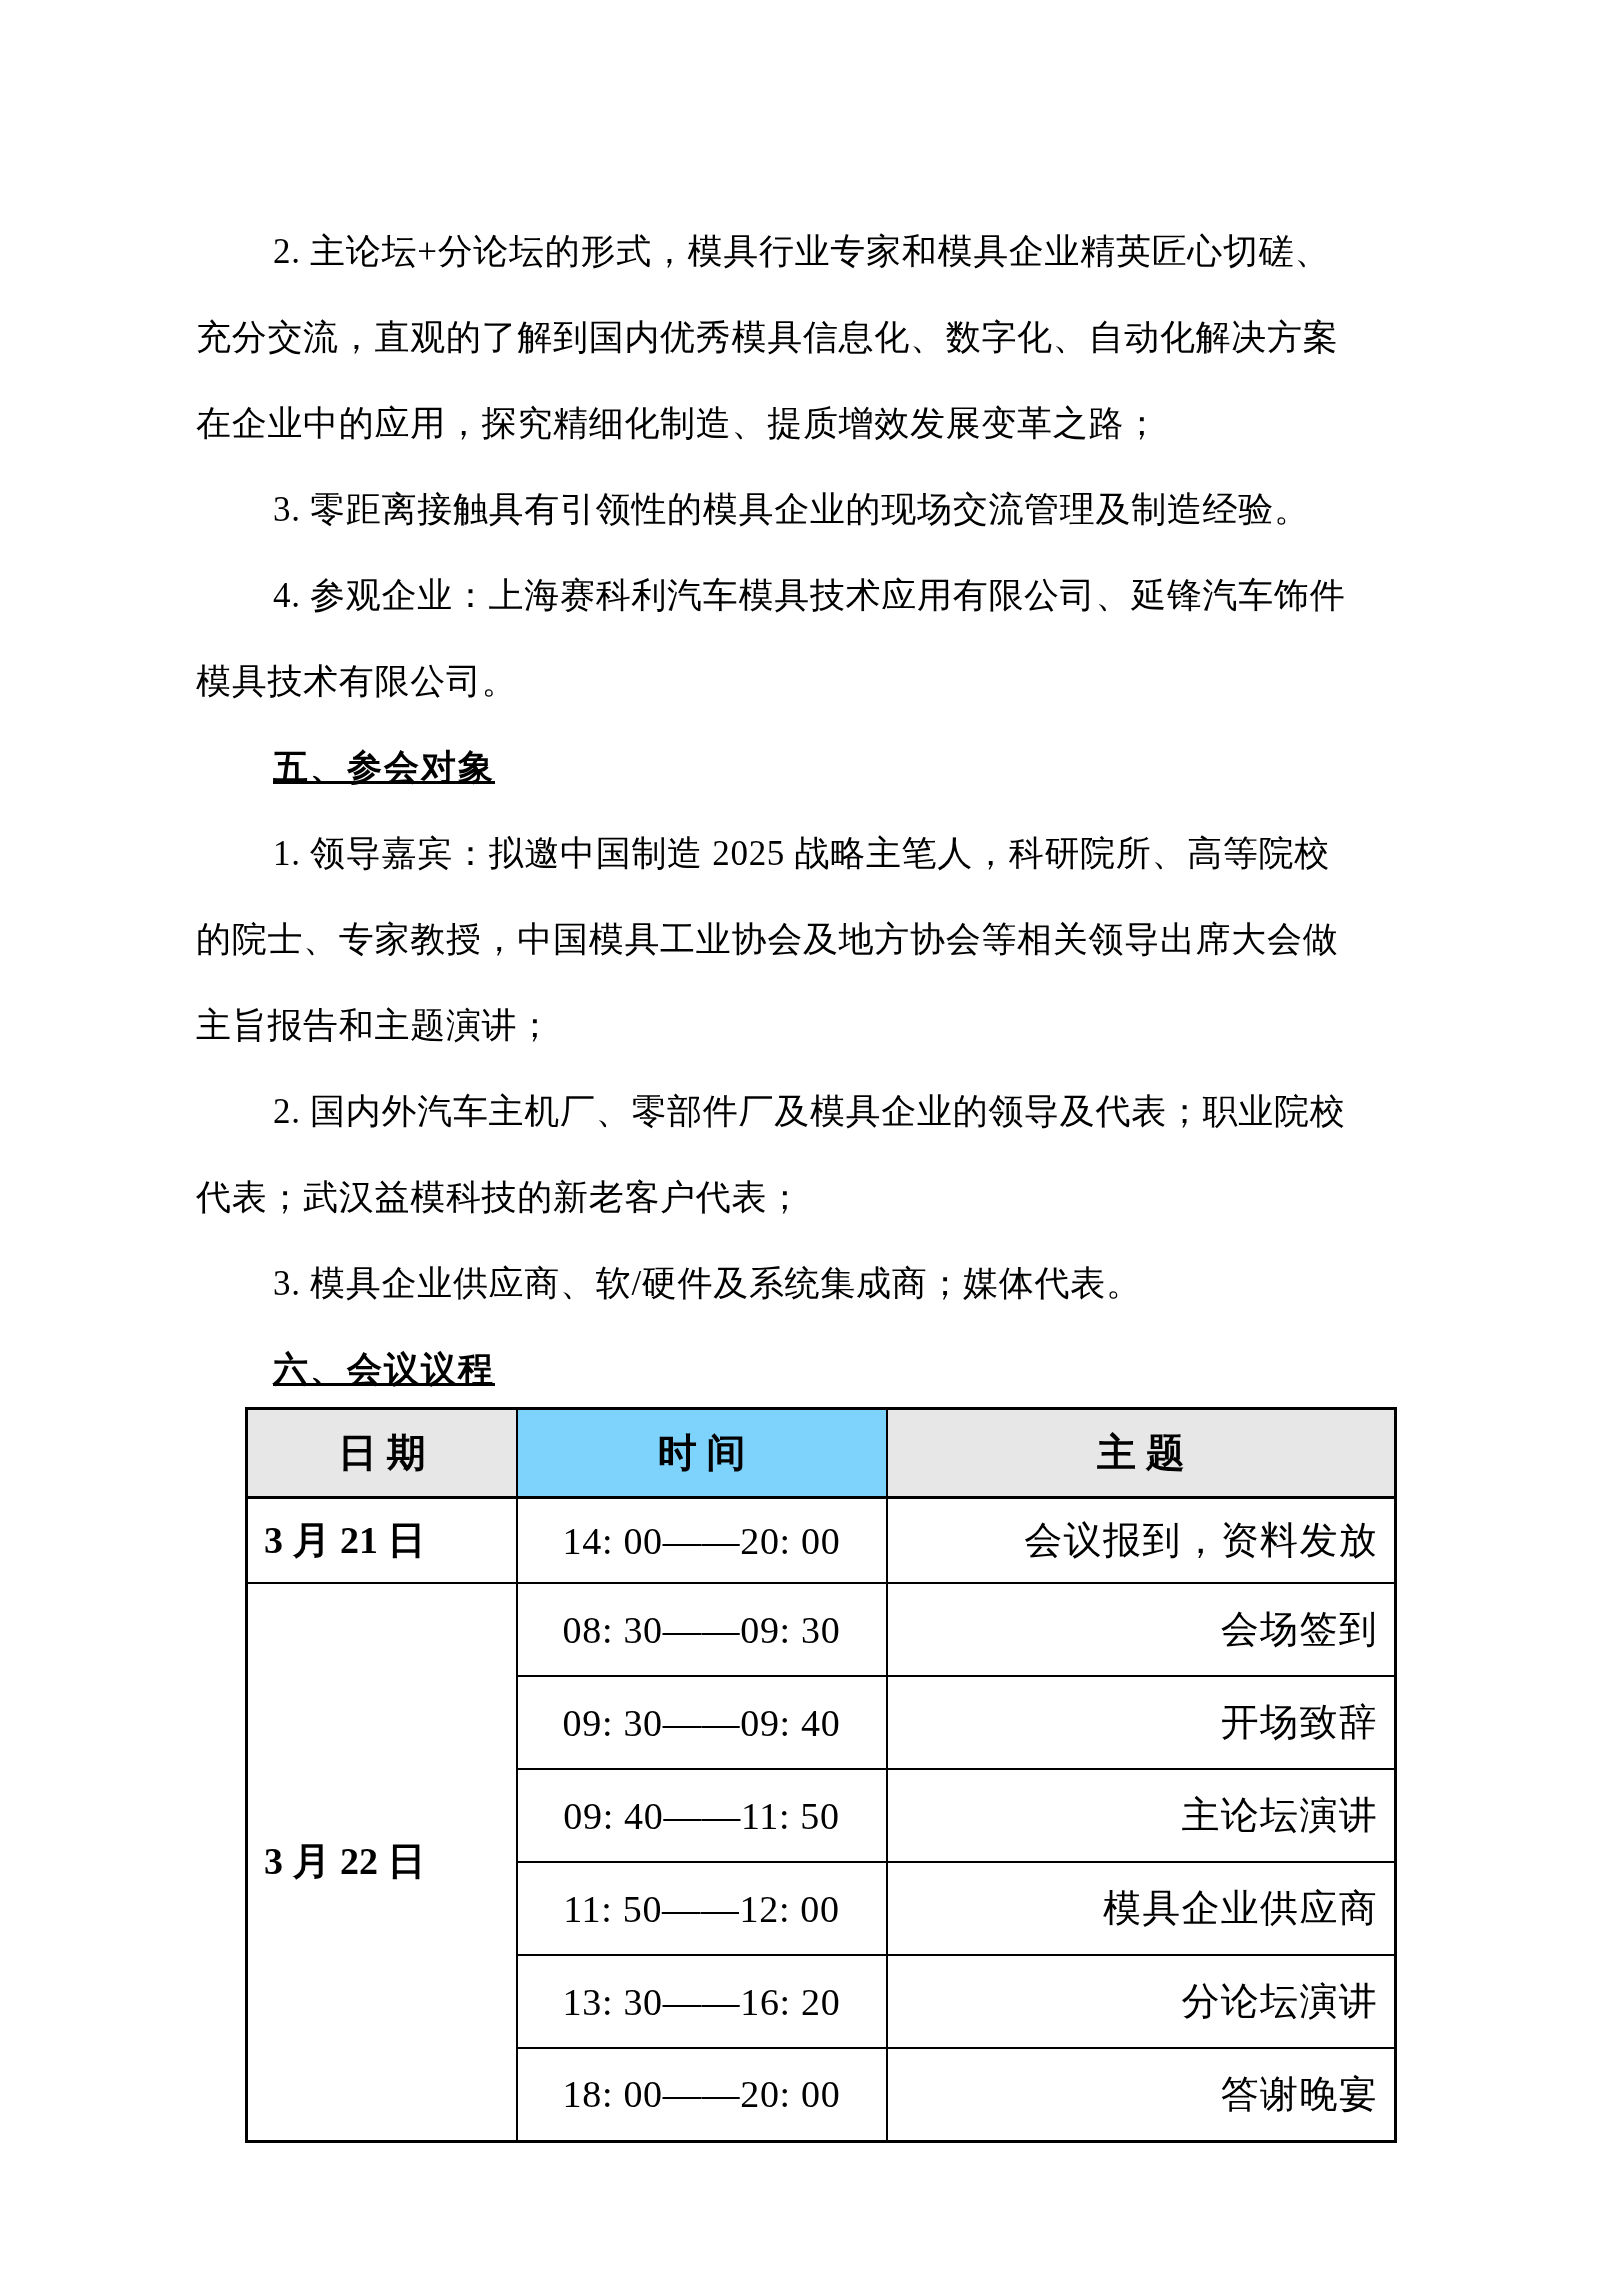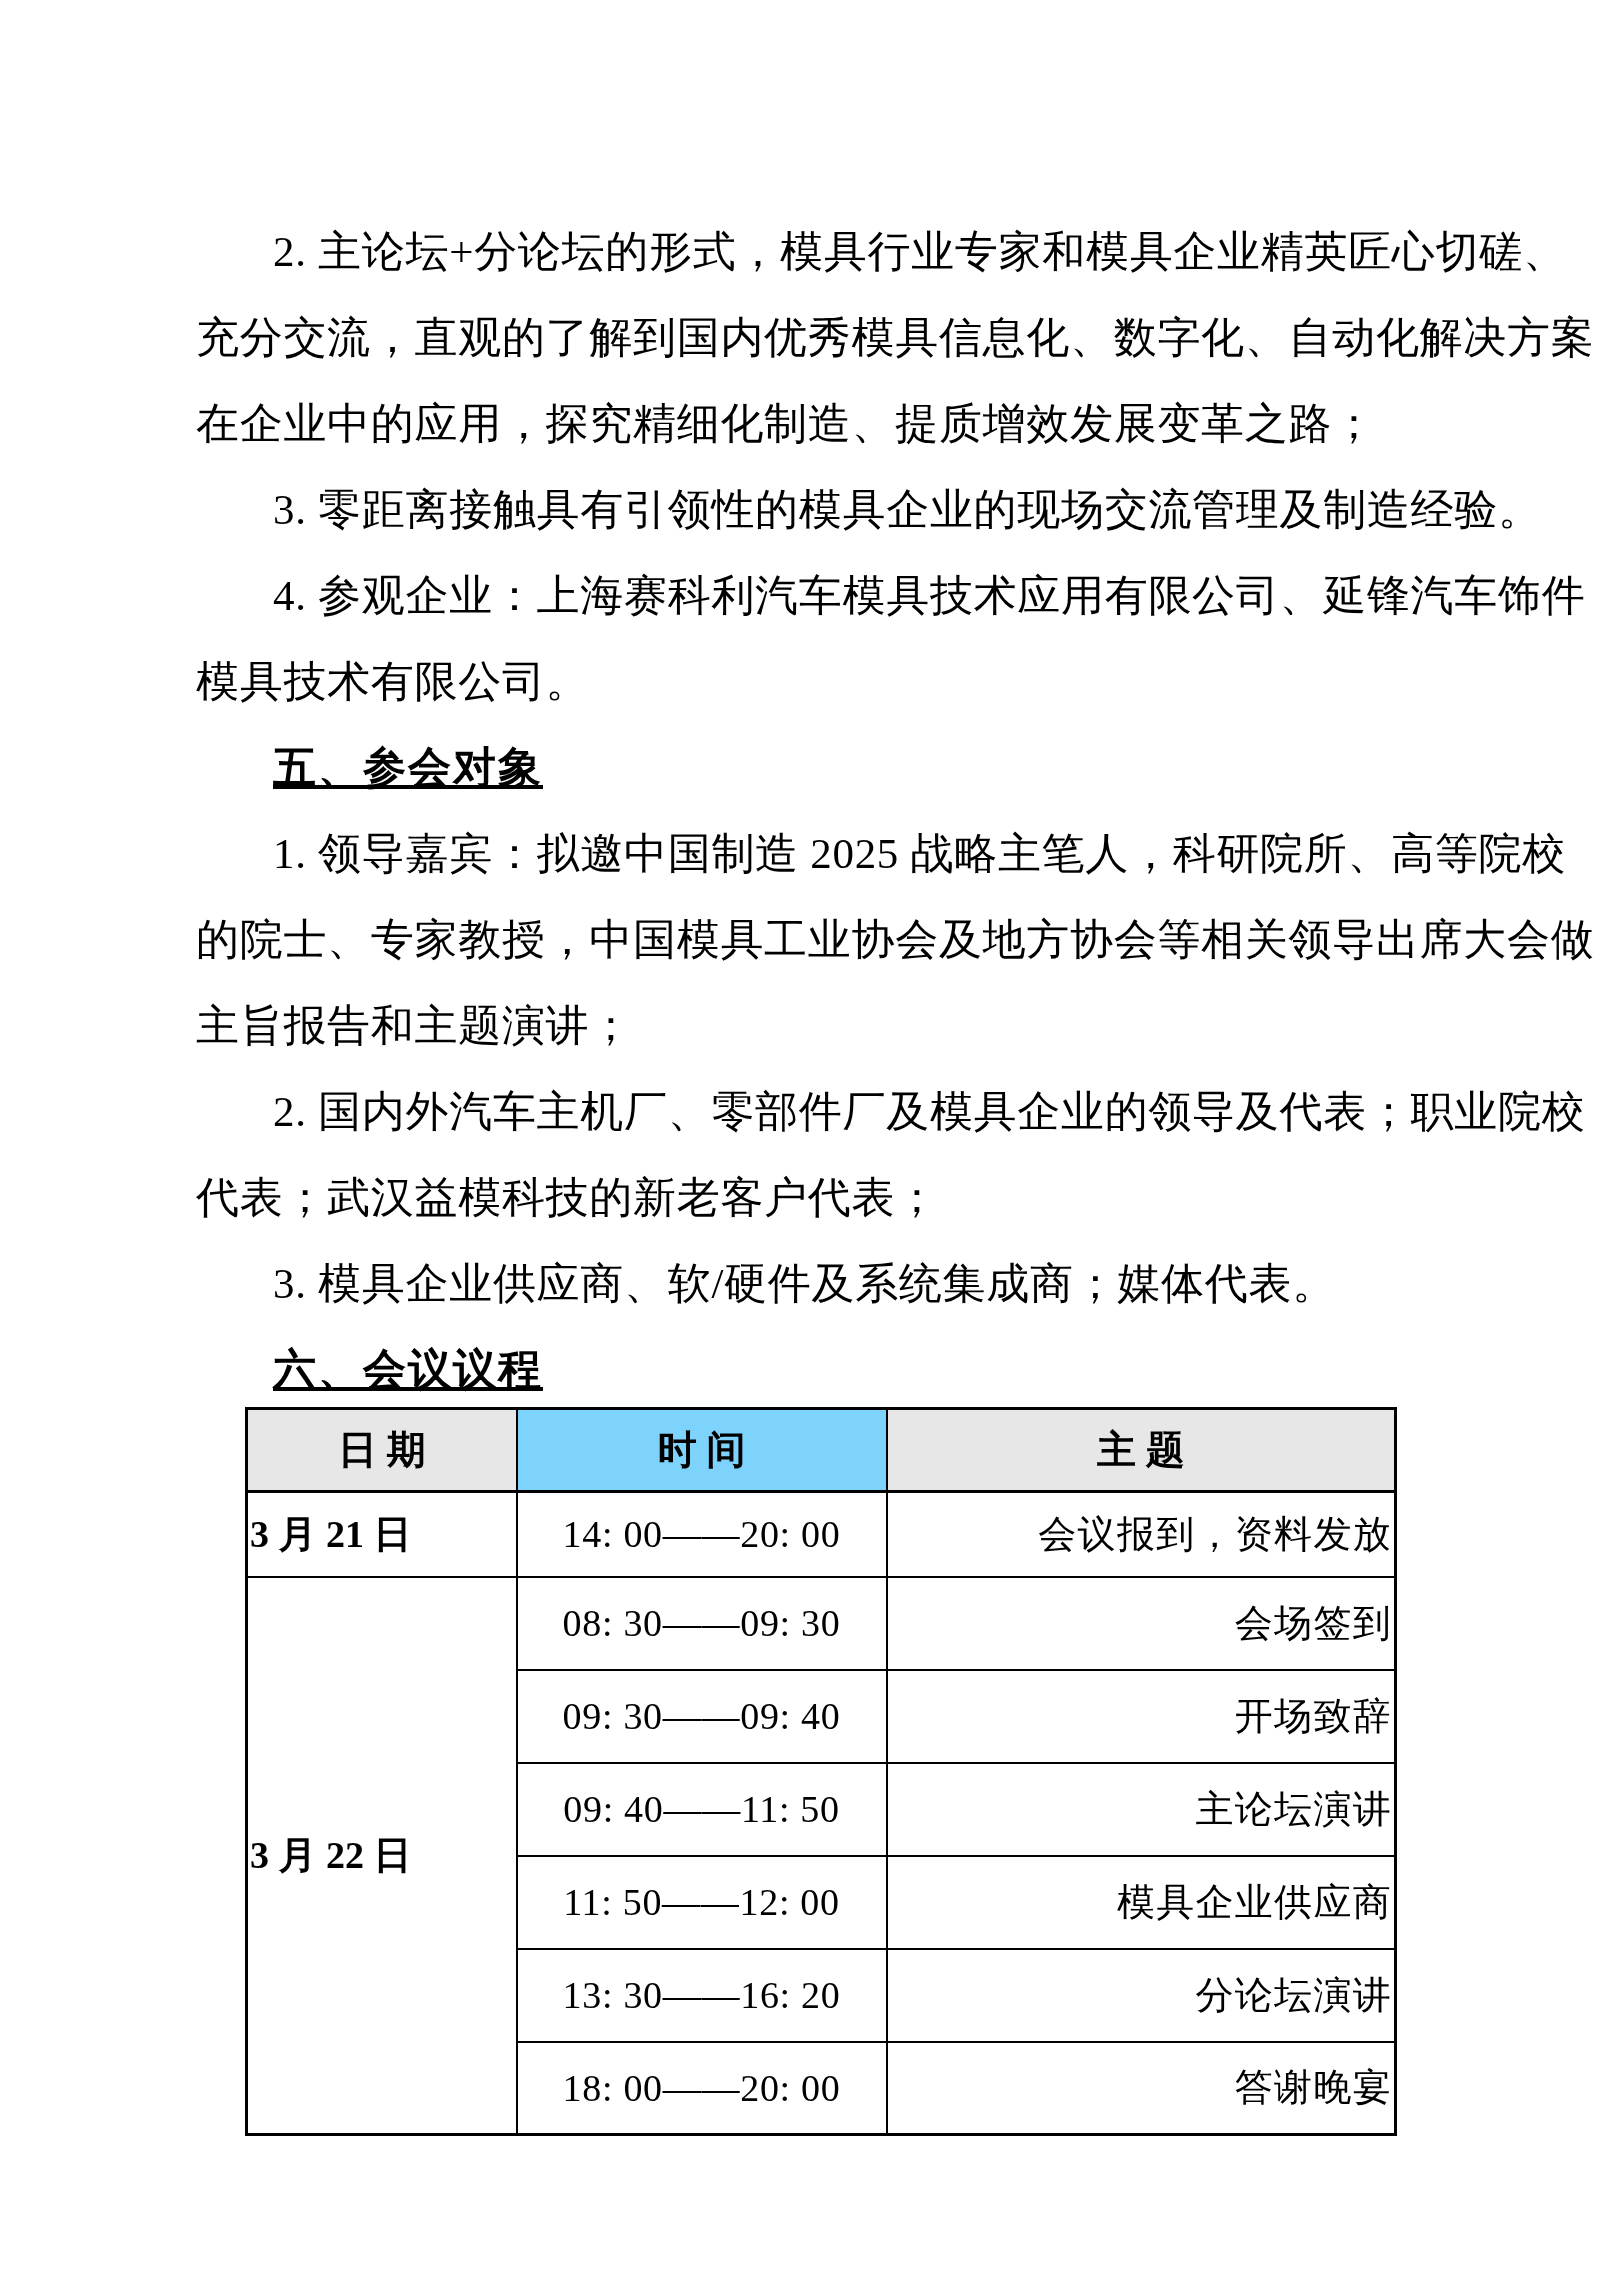--- a/index.html
+++ b/index.html
@@ -14,41 +14,41 @@
   }
   .text-block {
     position: absolute;
     left: 196px;
     top: 209px;
     width: 1237px;
   }
   .line {
     height: 86px;
     line-height: 86px;
-    font-size: 43px;
+    font-size: 35px;
     white-space: nowrap;
     letter-spacing: 0.7px;
   }
   .line.indent { text-indent: 77px; }
   .line.heading { font-weight: bold; letter-spacing: 2px; text-decoration: underline; }
 
   table.agenda {
     position: absolute;
     left: 245px;
     top: 1407px;
     border-collapse: collapse;
     table-layout: fixed;
     border: 3.9px solid #000;
   }
   table.agenda th,
   table.agenda td {
     border: 2px solid #000;
     vertical-align: middle;
     font-size: 38px;
-    padding: 2px;
+    padding: 16px;
   }
   table.agenda thead th {
     font-weight: bold;
     text-align: center;
     border-bottom: 3.9px solid #000;
     font-size: 39px;
   }
   tr.header-row { height: 83px; }
   tr.row-first  { height: 85px; }
   tr.row-std    { height: 93px; }

